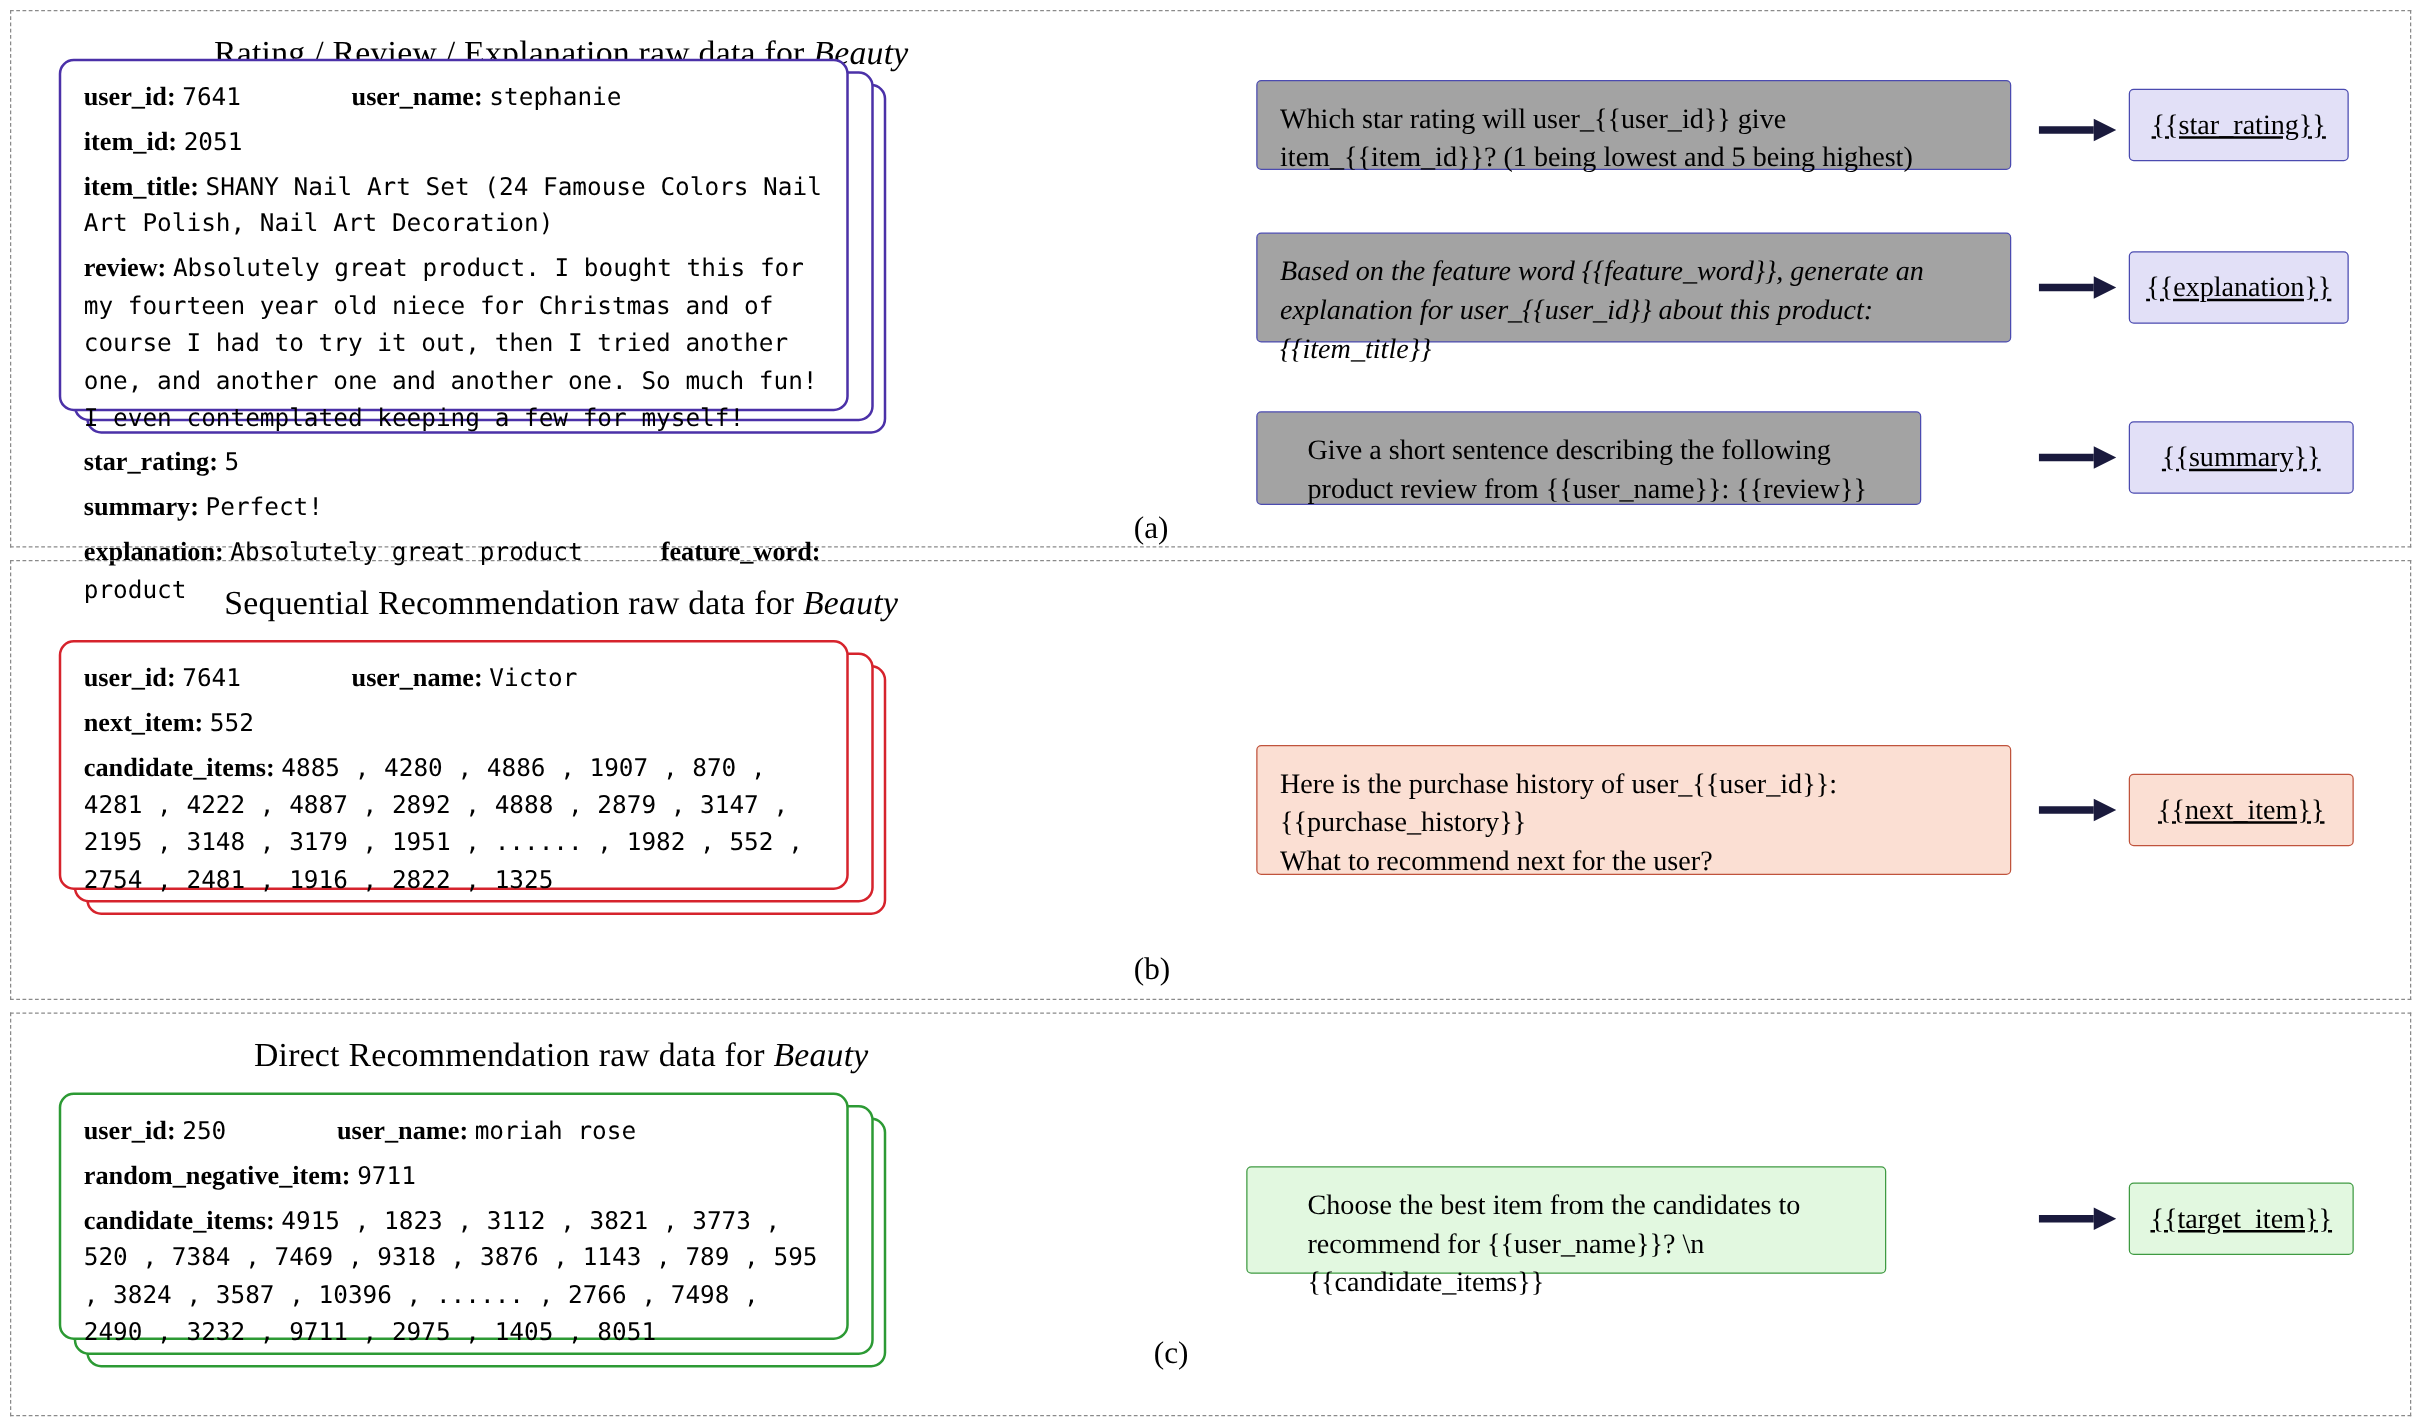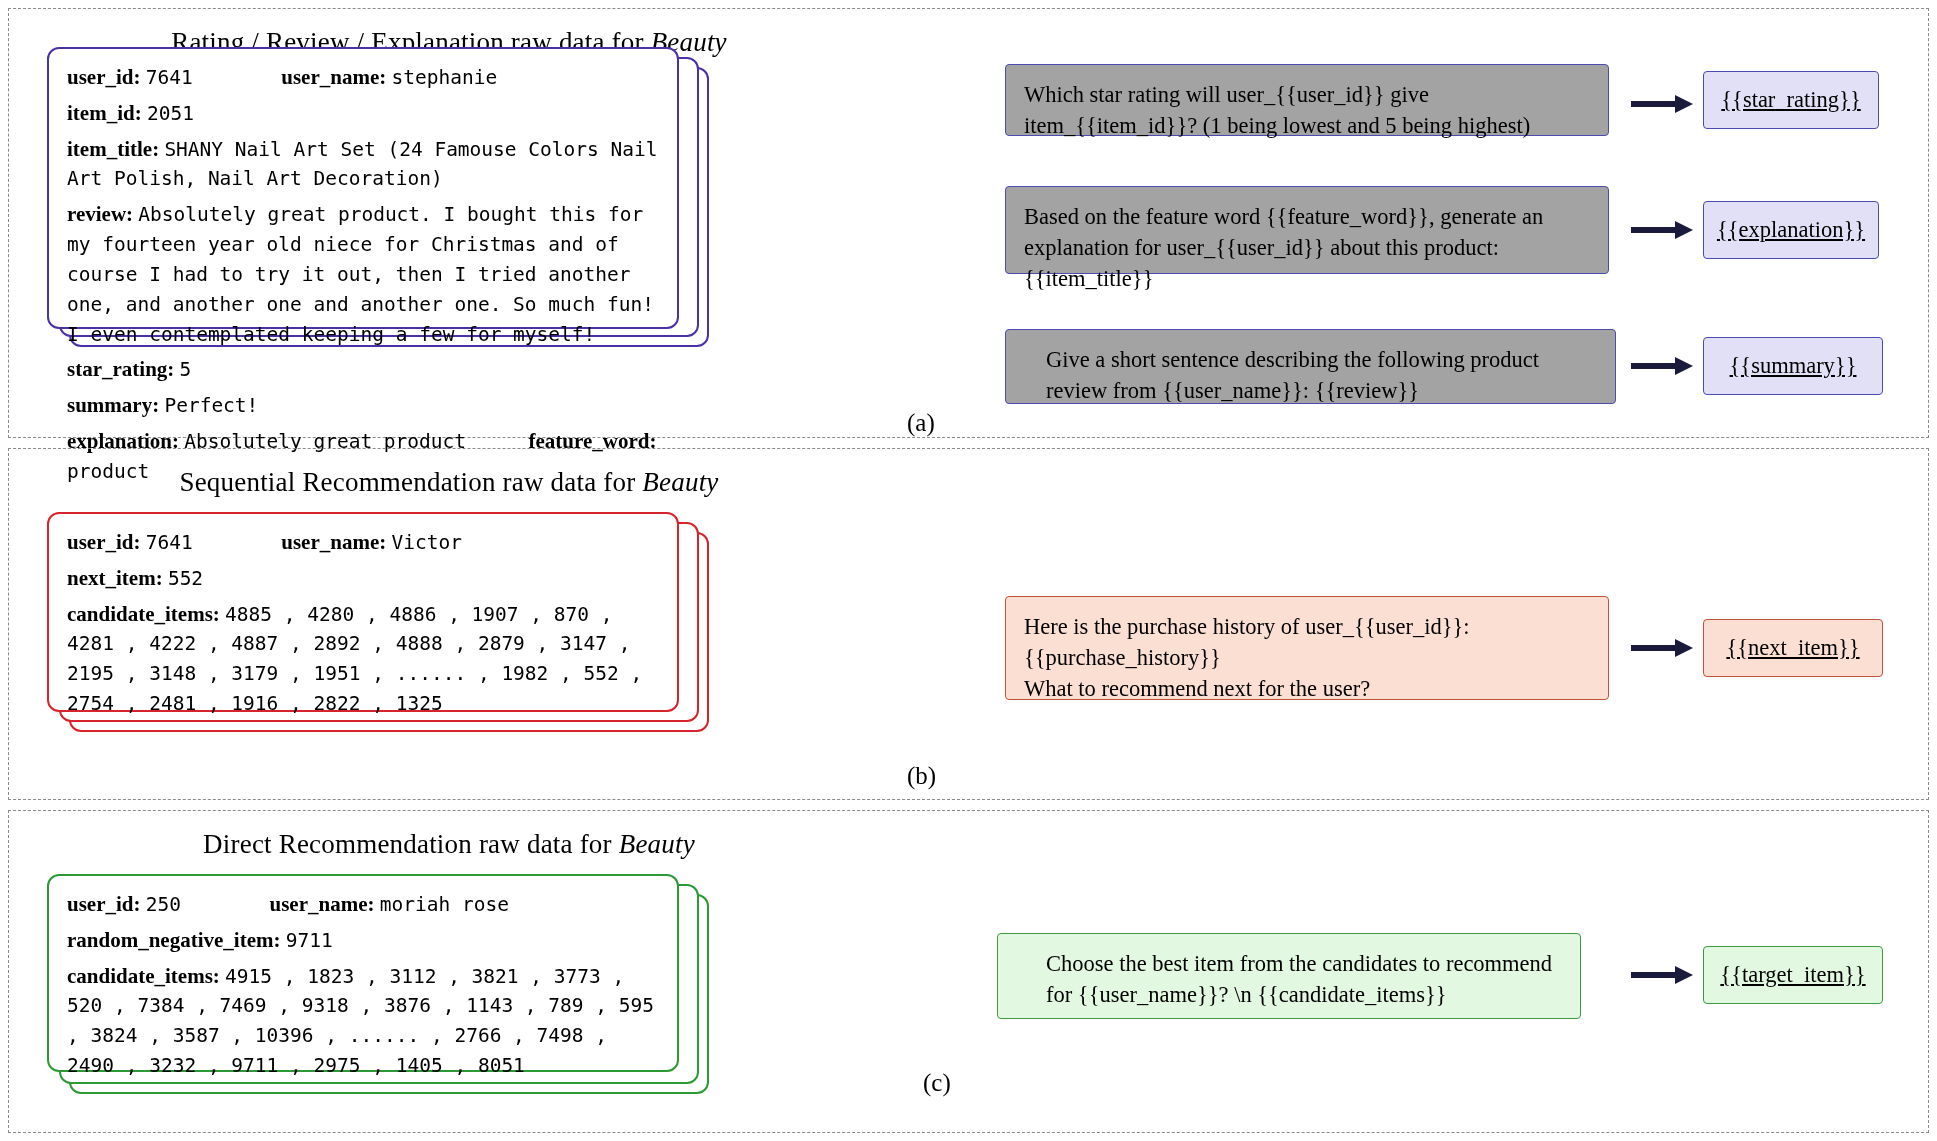--- a/index.html
+++ b/index.html
@@ -180,30 +180,30 @@
 
     <div class="prompt prompt-purple nowrap" style="left:996px; top:55px; width:604px; height:72px;">Which star rating will user_{{user_id}} give item_{{item_id}}? (1 being lowest and 5 being highest)</div>
     <div class="arrow" style="left:1622px; top:84px;">
       <svg width="62" height="22" viewBox="0 0 62 22">
           <line x1="0" y1="11" x2="44" y2="11" stroke="#1a1a3d" stroke-width="6"></line>
           <polygon points="44,2 62,11 44,20" fill="#1a1a3d"></polygon>
         </svg>
     </div>
     <div class="target target-purple" style="left:1694px; top:62px; width:176px; height:58px;">{{star_rating}}</div>
 
-    <div class="prompt prompt-purple nowrap" style="left:996px; top:177px; width:604px; height:88px;">Based on the feature word {{feature_word}}, generate an explanation for user_{{user_id}} about this product: {{item_title}}</div>
+    <div class="prompt prompt-purple nowrap" style="left:996px; top:177px; width:604px; height:88px;font-style:italic;">Based on the feature word {{feature_word}}, generate an explanation for user_{{user_id}} about this product: {{item_title}}</div>
     <div class="arrow" style="left:1622px; top:210px;">
       <svg width="62" height="22" viewBox="0 0 62 22">
           <line x1="0" y1="11" x2="44" y2="11" stroke="#1a1a3d" stroke-width="6"></line>
           <polygon points="44,2 62,11 44,20" fill="#1a1a3d"></polygon>
         </svg>
     </div>
     <div class="target target-purple" style="left:1694px; top:192px; width:176px; height:58px;">{{explanation}}</div>
 
-    <div class="prompt prompt-purple nowrap" style="left:996px; top:320px; width:611px; height:75px;padding-left:40px;">Give a short sentence describing the following product review from {{user_name}}: {{review}}</div>
+    <div class="prompt prompt-purple nowrap" style="left:996px; top:320px; width:532px; height:75px;padding-left:40px;">Give a short sentence describing the following product review from {{user_name}}: {{review}}</div>
     <div class="arrow" style="left:1622px; top:346px;">
       <svg width="62" height="22" viewBox="0 0 62 22">
           <line x1="0" y1="11" x2="44" y2="11" stroke="#1a1a3d" stroke-width="6"></line>
           <polygon points="44,2 62,11 44,20" fill="#1a1a3d"></polygon>
         </svg>
     </div>
     <div class="target target-purple" style="left:1694px; top:328px; width:180px; height:58px;">{{summary}}</div>
   </div>
 
   <div class="panel" id="panel-b">
@@ -270,21 +270,21 @@
         </p>
         <p class="field">
           <span class="k">candidate_items</span><span class="k">:</span>
           <span class="v">4915 , 1823 , 3112 , 3821 , 3773 , 520 , 7384 , 7469 , 9318 , 3876 , 1143 , 789 , 595 , 3824 , 3587 , 10396 , ...... , 2766 , 7498 , 2490 , 3232 , 9711 , 2975 , 1405 , 8051</span>
         </p>
       </div>
     </div>
 
     <div class="panel-label" style="left:914px; top:258px;">(c)</div>
 
-    <div class="prompt prompt-green nowrap" style="left:988px; top:122px; width:584px; height:86px;padding-left:48px;">Choose the best item from the candidates to recommend for {{user_name}}? \n {{candidate_items}}</div>
+    <div class="prompt prompt-green nowrap" style="left:988px; top:122px; width:512px; height:86px;padding-left:48px;">Choose the best item from the candidates to recommend for {{user_name}}? \n {{candidate_items}}</div>
     <div class="arrow" style="left:1622px; top:153px;">
       <svg width="62" height="22" viewBox="0 0 62 22">
           <line x1="0" y1="11" x2="44" y2="11" stroke="#1a1a3d" stroke-width="6"></line>
           <polygon points="44,2 62,11 44,20" fill="#1a1a3d"></polygon>
         </svg>
     </div>
     <div class="target target-green" style="left:1694px; top:135px; width:180px; height:58px;">{{target_item}}</div>
   </div>
 
 </div>

